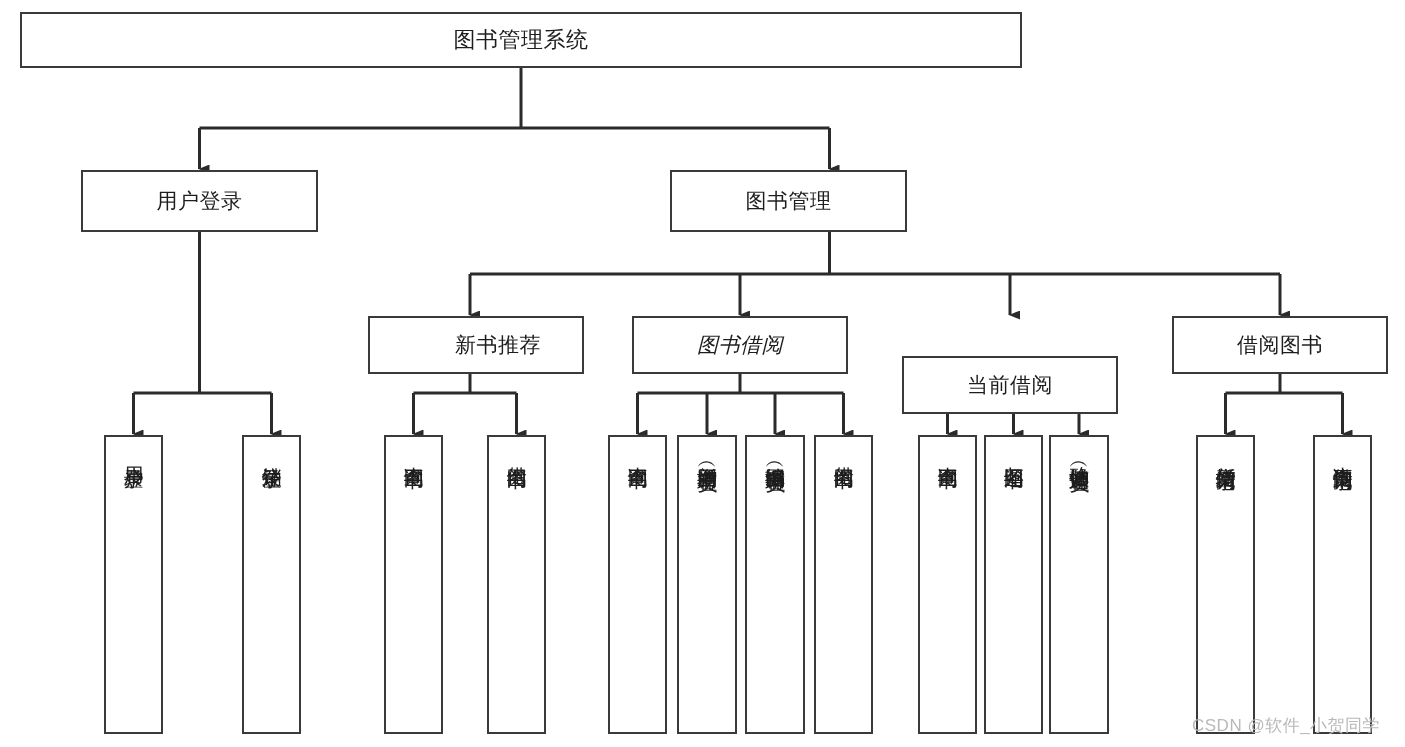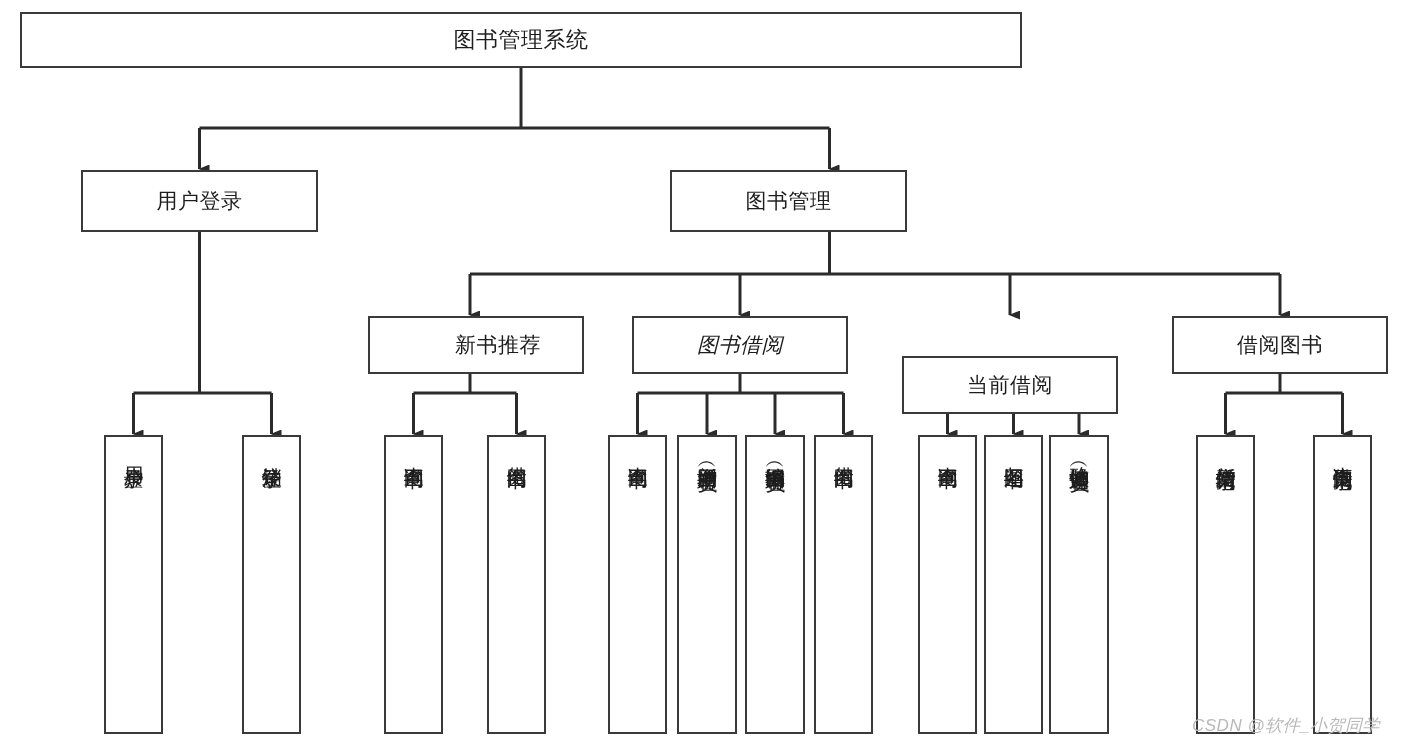--- a/index.html
+++ b/index.html
@@ -62,21 +62,20 @@
     white-space: nowrap;
   }
   .node.root .node-label { font-size: 22px; }
   .watermark {
     position: absolute;
     font-size: 17px;
     color: #b9b9b9;
     white-space: nowrap;
     letter-spacing: 0.5px;
     pointer-events: none;
-    font-style: italic;
   }
 </style>
 </head>
 <body>
 
 <div id="diagram-root">
 
   <svg class="conn-layer" viewBox="0 0 1405 747" xmlns="http://www.w3.org/2000/svg">
     <defs>
       <marker id="arrowhead" markerWidth="10" markerHeight="12" refX="4.5" refY="10" orient="auto" markerUnits="userSpaceOnUse">

